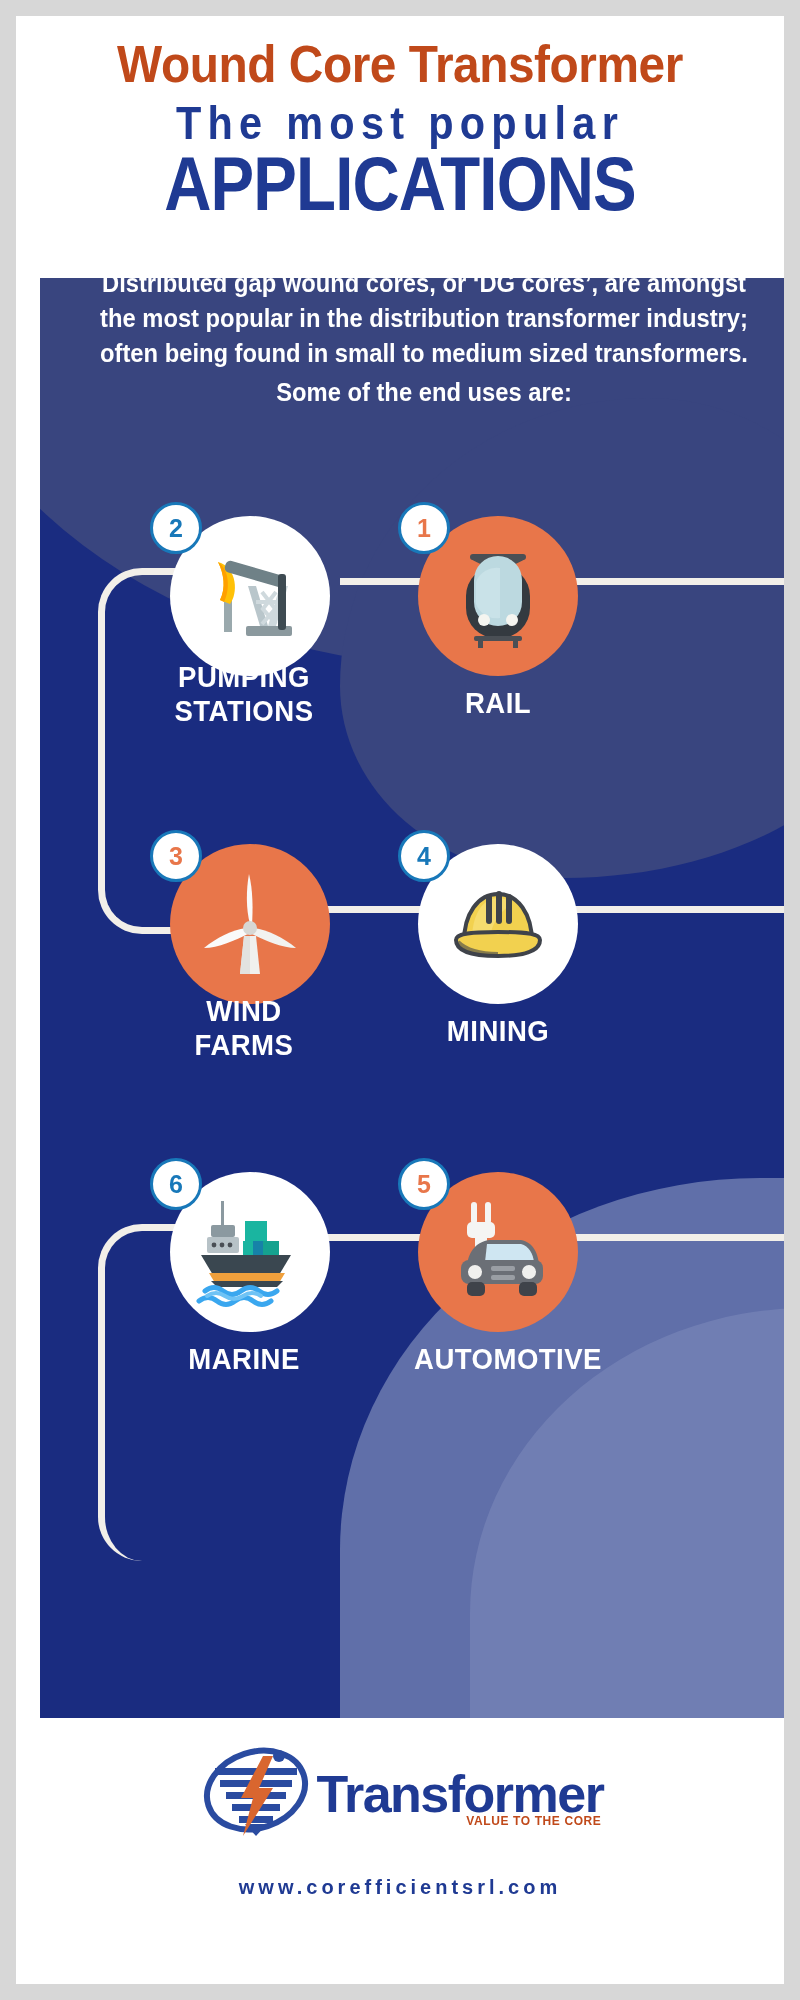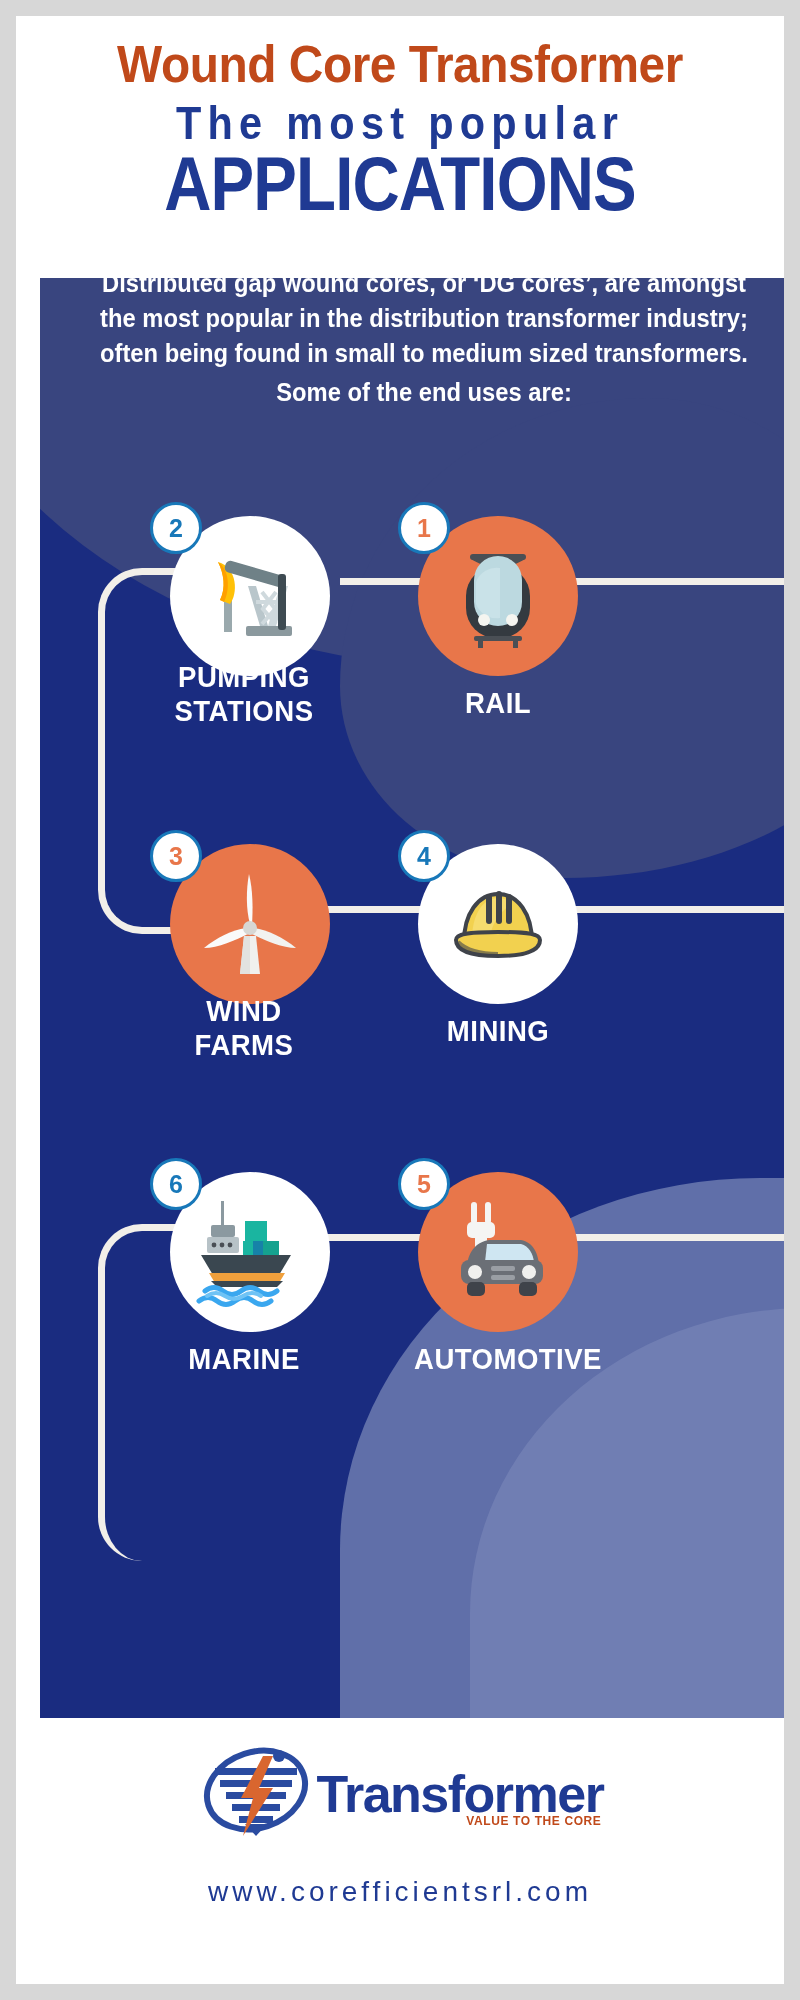--- a/index.html
+++ b/index.html
@@ -169,22 +169,22 @@
   .logo-tag{
     position:absolute;right:2px;top:46px;
     font-size:12px;
     font-weight:bold;
     color:#c0491a;
     letter-spacing:.6px;
     font-family:"Liberation Sans",sans-serif;
   }
   .url{
     position:absolute;left:0;right:0;top:158px;
-    font-size:28px;
-    font-weight:normal;
+    font-size:20px;
+    font-weight:bold;
     color:#1f3a93;
     letter-spacing:4px;
     font-family:"Liberation Sans",sans-serif;
   }
 </style>
 </head>
 <body>
 
 <div class="page">
 

